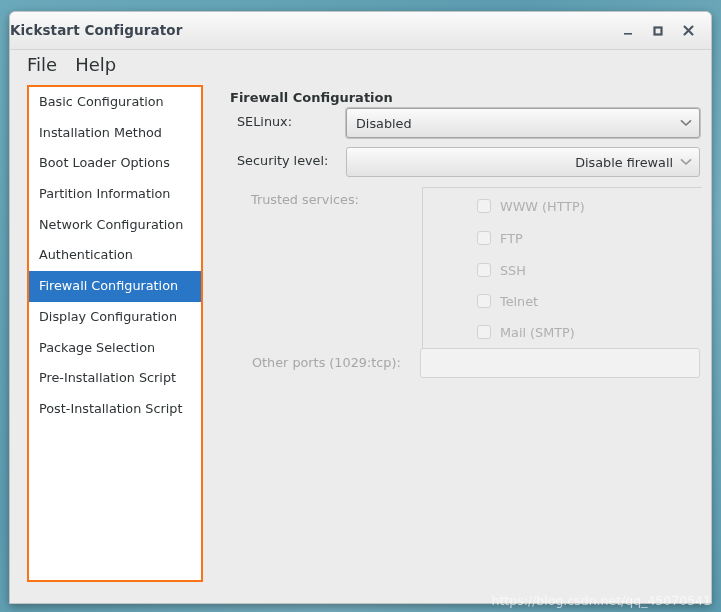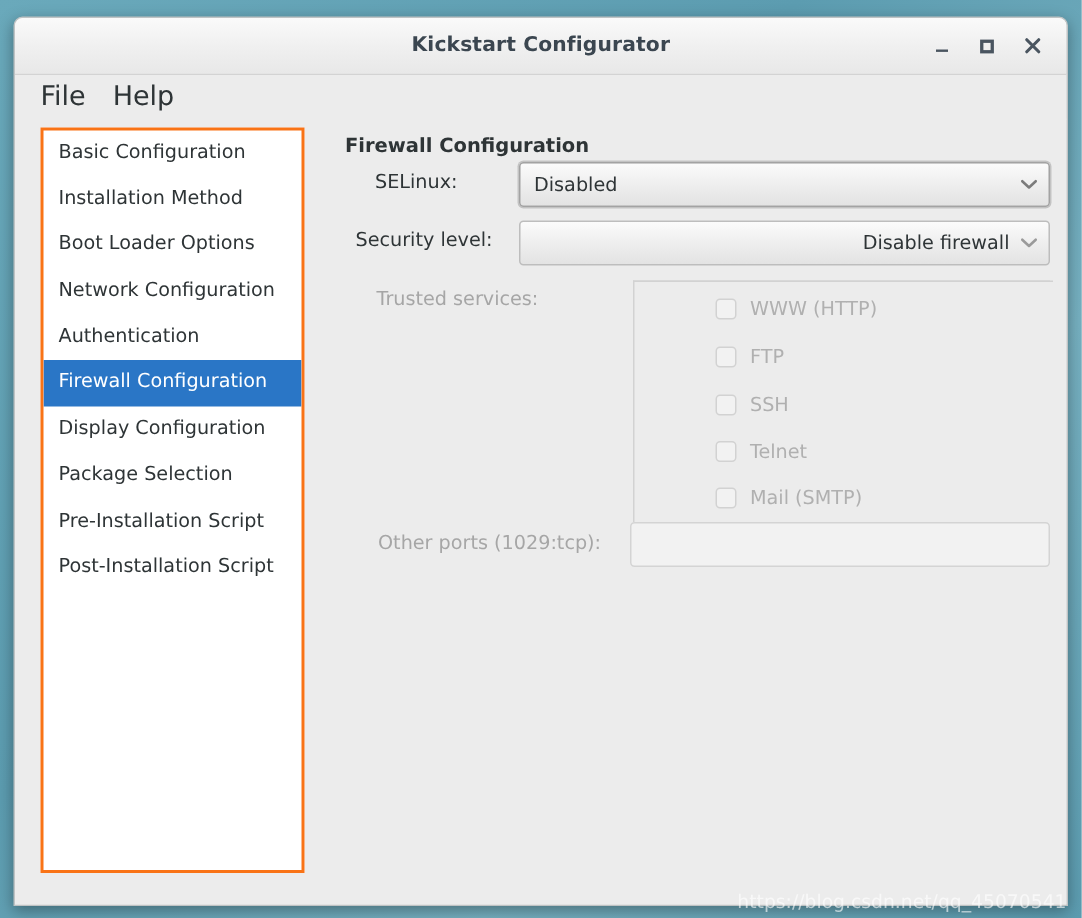--- a/index.html
+++ b/index.html
@@ -37,21 +37,20 @@
     position: relative;
     height: 37px;
     background: linear-gradient(to bottom, #fafafa 0%, #f0f0f0 50%, #e8e8e8 100%);
     border-bottom: 1px solid #d3d3d3;
     border-radius: 5px 5px 0 0;
   }
   #window-title {
     position: absolute;
     left: 0; right: 0; top: 0;
     line-height: 37px;
-    text-align: center;
     font-size: 13.5px;
     font-weight: bold;
     color: #3b4650;
     letter-spacing: 0.1px;
   }
   .wbtns {
     position: absolute;
     right: 8px;
     top: 0;
     height: 37px;
@@ -273,34 +272,35 @@
       <div class="menu-item">File</div>
       <div class="menu-item">Help</div>
     </div>
 
     <div id="content">
 
       <div id="sidebar">
         <div class="side-item">Basic Configuration</div>
         <div class="side-item">Installation Method</div>
         <div class="side-item">Boot Loader Options</div>
+        <div class="side-item">Partition Information</div>
         <div class="side-item">Network Configuration</div>
         <div class="side-item">Authentication</div>
         <div class="side-item selected">Firewall Configuration</div>
         <div class="side-item">Display Configuration</div>
         <div class="side-item">Package Selection</div>
         <div class="side-item">Pre-Installation Script</div>
         <div class="side-item">Post-Installation Script</div>
       </div>
 
       <div id="pane">
 
         <div id="pane-title">Firewall Configuration</div>
 
-        <div class="row-label" style="left:30px; top:34px;">SELinux:</div>
+        <div class="row-label" style="left:17px; top:34px;">SELinux:</div>
         <div class="combo focused" style="left:126px; top:28px; width:354px;gap:29px;">
           <div class="combo-text">Disabled</div>
           <div class="combo-arrow">
             <svg width="12" height="8" viewBox="0 0 12 8" aria-hidden="true">
               <path d="M1.5 1.8 L6 6 L10.5 1.8" fill="none" stroke="#7b7b7b" stroke-width="1.7" stroke-linecap="round" stroke-linejoin="round"></path>
             </svg>
           </div>
         </div>
 
         <div class="row-label" style="left:17px; top:73px;">Security level:</div>

